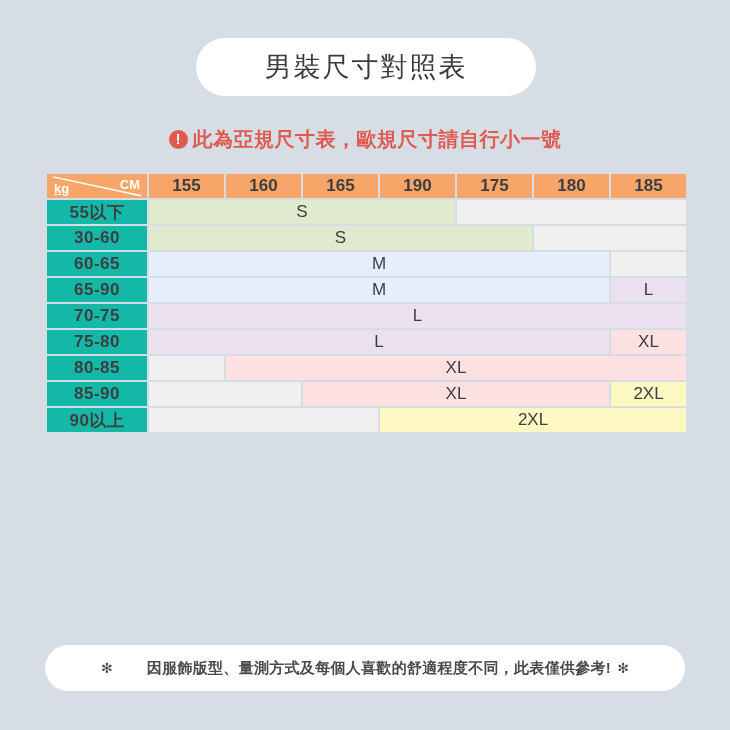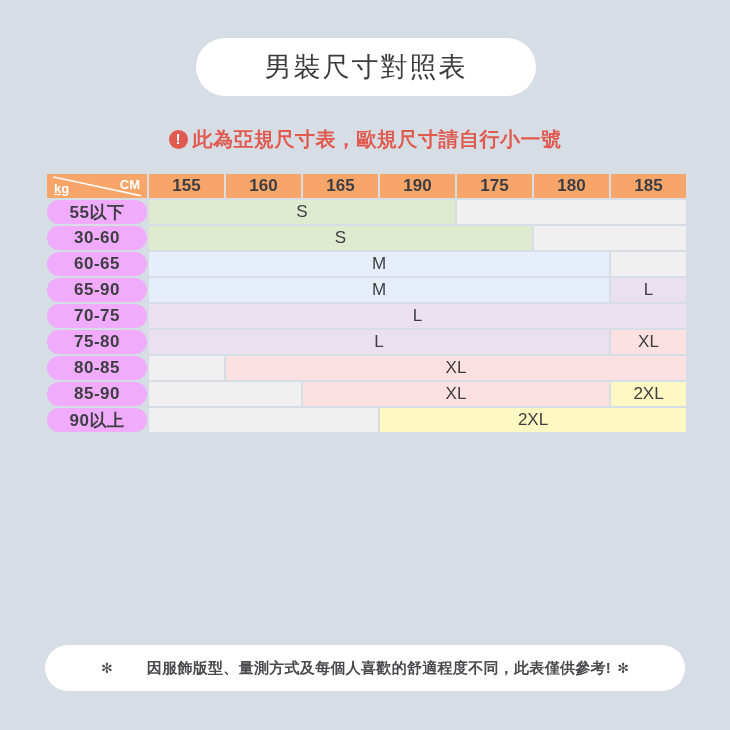--- a/index.html
+++ b/index.html
@@ -127,26 +127,25 @@
     left: 7px;
     bottom: 2px;
     font-size: 13px;
     font-weight: bold;
     color: #ffffff;
     text-decoration: underline;
   }
 
   
   .rowlab {
-    background: #f0abfc;
+    background: #14b8a6;
     color: #ffffff;
     font-size: 18px;
     font-weight: bold;
     letter-spacing: 0.5px;
-    border-radius: 13px;
   }
 
   
   .c-empty  { background: #f0f0f0; }
   .c-green  { background: #dfeacf; }
   .c-blue   { background: #e6eefb; }
   .c-purple { background: #eae0ef; }
   .c-pink   { background: #fce0e2; }
   .c-yellow { background: #fef9c3; }
 

